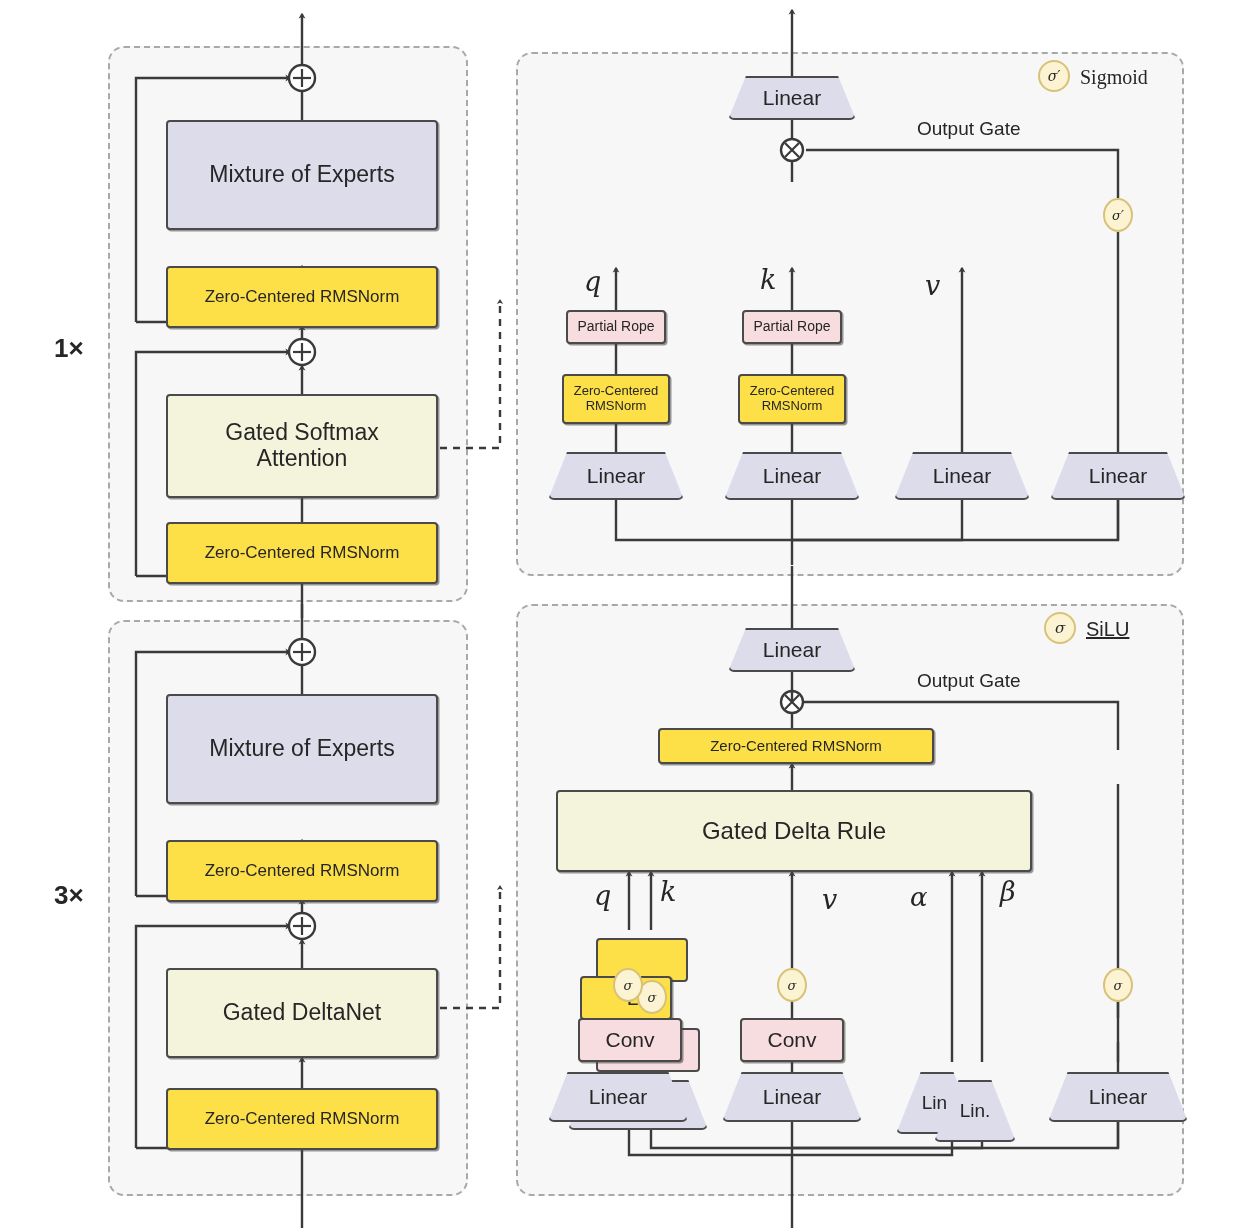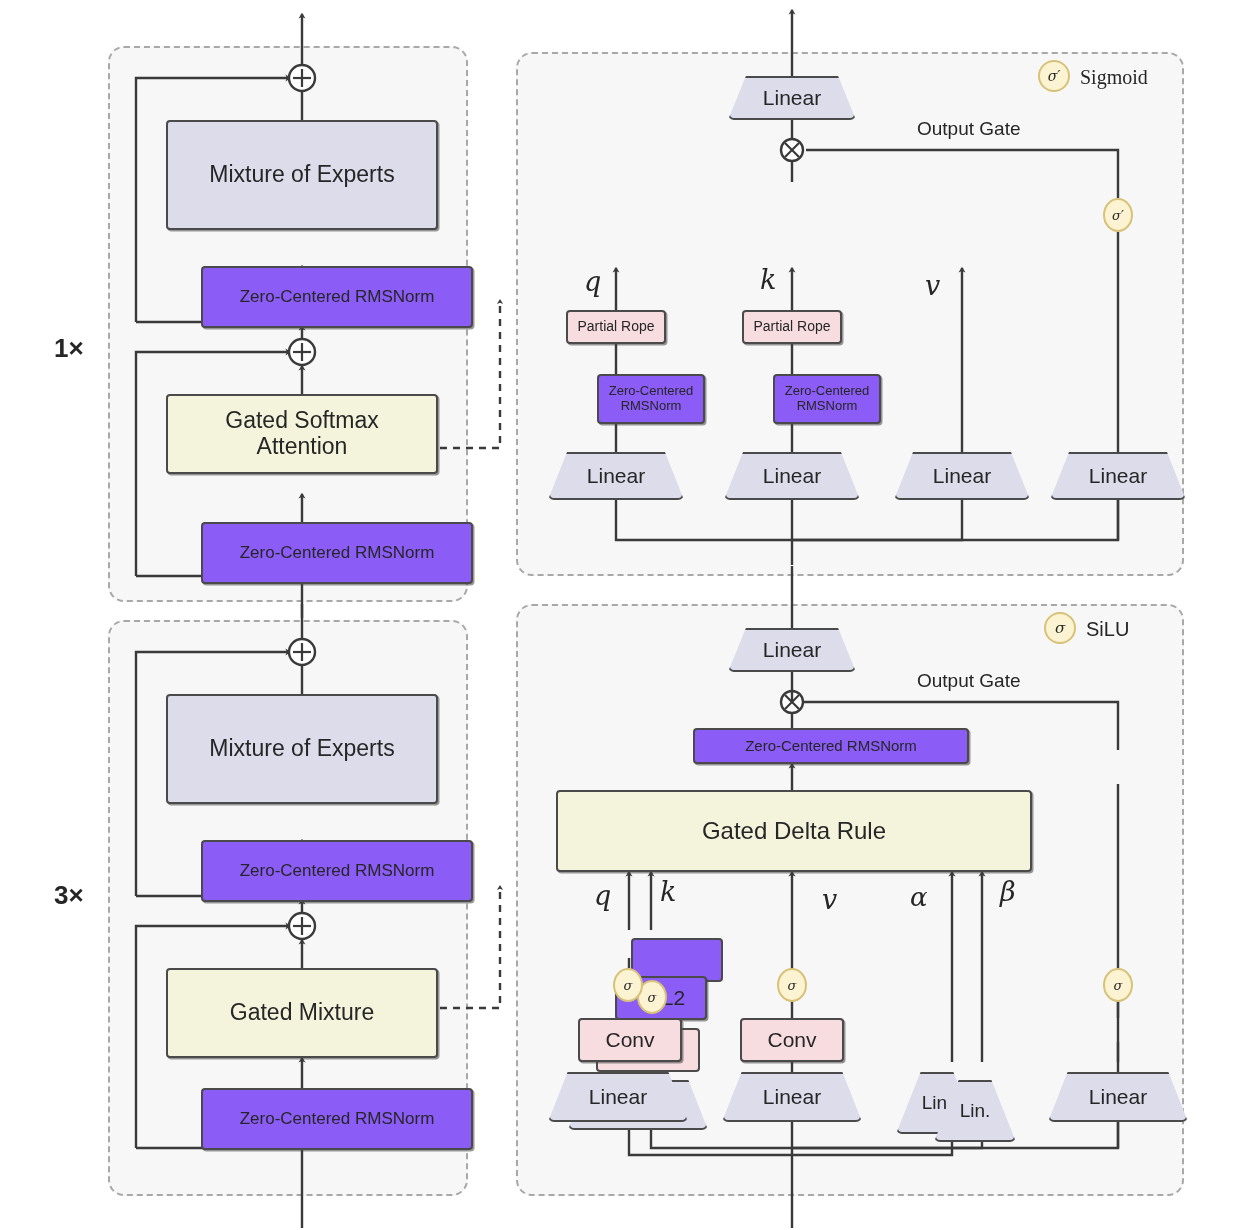--- a/index.html
+++ b/index.html
@@ -5,21 +5,21 @@
   html,body{margin:0;padding:0;background:#ffffff;}
   body{width:1234px;height:1230px;position:relative;overflow:hidden;
        font-family:"Liberation Sans", sans-serif;color:#262626;}
   #stage{position:absolute;left:0;top:0;width:1234px;height:1230px;}
   svg.layer{position:absolute;left:0;top:0;width:1234px;height:1230px;overflow:visible;}
   .node{position:absolute;box-sizing:border-box;display:flex;align-items:center;
         justify-content:center;text-align:center;border:2px solid #4a4a4a;
         border-radius:4px;line-height:1.12;}
   .node.shadow{box-shadow:1.5px 1.5px 0 rgba(70,70,70,.55);}
   .moe{background:#dcdceb;}
-  .norm{background:#8b5cf6;margin-left:35px;}
+  .norm{background:#fde047;}
   .yellow{background:#f4f4dc;}
   .pink{background:#f7dde0;}
   .trap{position:absolute;box-sizing:border-box;background:#dcdceb;
         border:2px solid #4a4a4a;display:flex;align-items:center;justify-content:center;
         clip-path:polygon(14% 0%,86% 0%,100% 100%,0% 100%);
         border-radius:6px;}
   .trapwrap{position:absolute;}
   .trapshape{position:absolute;left:0;top:0;width:100%;height:100%;}
   .traplabel{position:absolute;left:0;top:0;width:100%;height:100%;
              display:flex;align-items:center;justify-content:center;}
@@ -169,26 +169,26 @@
       <line x1="1118" y1="1062" x2="1118" y2="1042"></line>
       <path d="M1118,1106 L1118,1148 L792,1148"></path>
     </g>
   </svg>
 
   <div class="mult" style="left:54px;top:333px;font-size:26px;">1×</div>
   <div class="mult" style="left:54px;top:880px;font-size:26px;">3×</div>
 
   <div class="node moe shadow" style="left:166px;top:120px;width:272px;height:110px;font-size:23px;">Mixture of Experts</div>
   <div class="node norm shadow" style="left:166px;top:266px;width:272px;height:62px;font-size:17px;">Zero-Centered RMSNorm</div>
-  <div class="node yellow shadow" style="left:166px;top:394px;width:272px;height:80px;font-size:23px;padding:0 26px;">Gated Softmax Attention</div>
+  <div class="node yellow shadow" style="left:166px;top:394px;width:272px;height:104px;font-size:23px;padding:0 26px;">Gated Softmax Attention</div>
   <div class="node norm shadow" style="left:166px;top:522px;width:272px;height:62px;font-size:17px;">Zero-Centered RMSNorm</div>
 
   <div class="node moe shadow" style="left:166px;top:694px;width:272px;height:110px;font-size:23px;">Mixture of Experts</div>
   <div class="node norm shadow" style="left:166px;top:840px;width:272px;height:62px;font-size:17px;">Zero-Centered RMSNorm</div>
-  <div class="node yellow shadow" style="left:166px;top:968px;width:272px;height:90px;font-size:23px;">Gated Mixture</div>
+  <div class="node yellow shadow" style="left:166px;top:968px;width:272px;height:90px;font-size:23px;">Gated DeltaNet</div>
   <div class="node norm shadow" style="left:166px;top:1088px;width:272px;height:62px;font-size:17px;">Zero-Centered RMSNorm</div>
 
   <div class="badge" style="left:1038px;top:60px;width:32px;height:32px;font-size:14px;">σ′</div>
   <div class="lbl" style="left:1080px;top:66px;font-size:20px;font-family:Liberation Serif, serif;">Sigmoid</div>
 
   <div class="trapwrap" style="left:728px;top:76px;width:128px;height:44px;">
     <div class="trap trapshape"></div>
     <div class="traplabel" style="font-size:21px;">Linear</div>
   </div>
 
@@ -219,21 +219,21 @@
     <div class="trap trapshape"></div>
     <div class="traplabel" style="font-size:21px;">Linear</div>
   </div>
   <div class="trapwrap" style="left:1050px;top:452px;width:136px;height:48px;">
     <div class="trap trapshape"></div>
     <div class="traplabel" style="font-size:21px;">Linear</div>
   </div>
 
 
   <div class="badge" style="left:1044px;top:612px;width:32px;height:32px;font-size:15px;">σ</div>
-  <div class="lbl" style="left:1086px;top:618px;font-size:20px;">SiLU</div>
+  <div class="lbl" style="left:1086px;top:618px;font-size:20px;text-decoration:underline;">SiLU</div>
 
   <div class="trapwrap" style="left:728px;top:628px;width:128px;height:44px;">
     <div class="trap trapshape"></div>
     <div class="traplabel" style="font-size:21px;">Linear</div>
   </div>
 
   <div class="lbl" style="left:917px;top:670px;font-size:19px;">Output Gate</div>
 
   <div class="node norm shadow" style="left:658px;top:728px;width:276px;height:36px;font-size:15px;">Zero-Centered RMSNorm</div>
 

